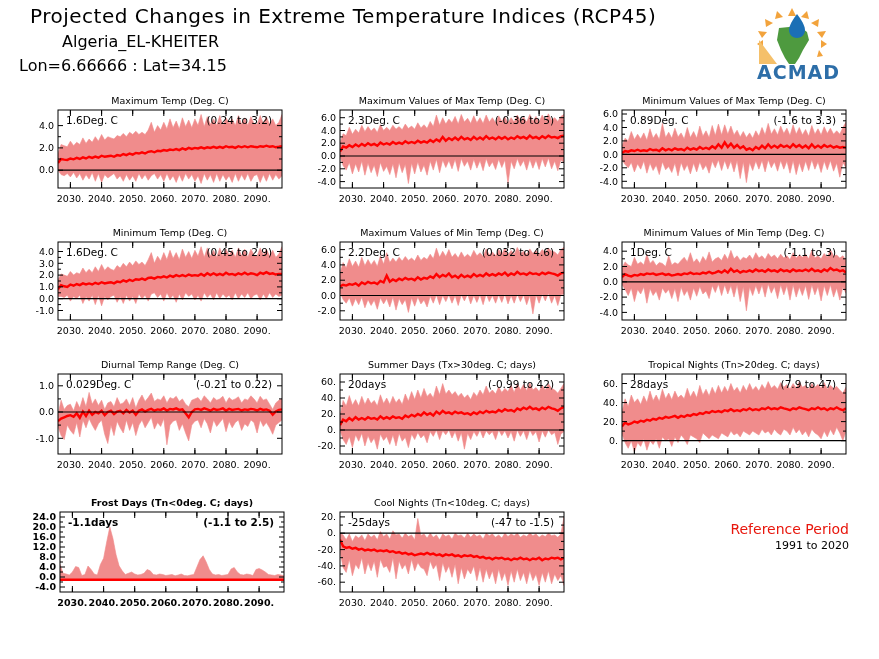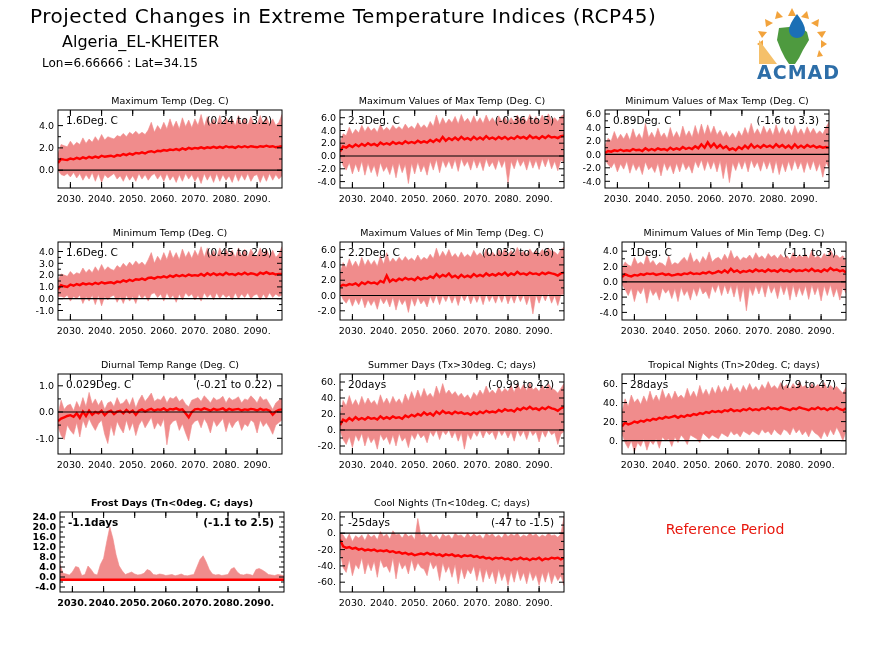--- a/index.html
+++ b/index.html
@@ -4,25 +4,25 @@
 <style>
   html,body{margin:0;padding:0;}
   body{
     width:879px;height:659px;background:#ffffff;
     font-family:"DejaVu Sans","Liberation Sans",sans-serif;
     color:#000;overflow:hidden;position:relative;
   }
   .hdr{position:absolute;left:0;top:0;width:700px;height:88px;}
   .title-main{position:absolute;left:30px;top:4px;font-size:20px;letter-spacing:.5px;white-space:nowrap;}
   .title-sub1{position:absolute;left:30px;top:32px;font-size:16px;white-space:nowrap;margin-left:32px;}
-  .title-sub2{position:absolute;left:42px;top:56px;font-size:12px;white-space:nowrap;}
+  .title-sub2{position:absolute;left:19px;top:56px;font-size:16px;white-space:nowrap;}
   .logo{position:absolute;left:737px;top:6px;width:110px;height:76px;}
   .panel{position:absolute;}
   .panel svg{display:block;}
-  .legend{position:absolute;left:580px;top:520px;width:290px;text-align:center;}
+  .legend{position:absolute;left:559px;top:520px;width:290px;text-align:right;}
   .legend .l1{color:#e8160c;font-size:14px;line-height:18px;}
   .legend .l2{color:#000;font-size:11px;line-height:16px;}
   .legend .l3{color:#000;font-size:11px;line-height:16px;}
   text{font-family:"DejaVu Sans","Liberation Sans",sans-serif;}
 </style>
 </head>
 <body>
 
 <div class="hdr">
   <div class="title-main">Projected Changes in Extreme Temperature Indices (RCP45)</div>
@@ -188,21 +188,21 @@
         <line x1="176.9" y1="98" x2="176.9" y2="94" stroke="#000" stroke-width="1"></line>
         <line x1="176.9" y1="20" x2="176.9" y2="24" stroke="#000" stroke-width="1"></line>
         <line x1="208.0" y1="98" x2="208.0" y2="94" stroke="#000" stroke-width="1"></line>
         <line x1="208.0" y1="20" x2="208.0" y2="24" stroke="#000" stroke-width="1"></line>
         <line x1="239.1" y1="98" x2="239.1" y2="94" stroke="#000" stroke-width="1"></line>
         <line x1="239.1" y1="20" x2="239.1" y2="24" stroke="#000" stroke-width="1"></line>
         <text x="48" y="34" font-size="10.5" fill="#000">2.3Deg. C</text>
         <text x="254" y="34" font-size="10.5" text-anchor="end" fill="#000">(-0.36 to 5)</text>
       </svg>
     </div>
-    <div class="panel" style="left: 565px; top: 90px;">
+    <div class="panel" style="left: 582px; top: 90px;">
       <svg width="270" height="128">
         <text x="152" y="14" font-size="9.5" text-anchor="middle" fill="#000">Minimum Values of Max Temp (Deg. C)</text>
         <clipPath id="cp2">
           <rect x="40" y="20" width="224" height="78"></rect>
         </clipPath>
         <g clip-path="url(#cp2)">
           <path d="M40.0,55.6 L43.1,48.2 L46.2,50.9 L49.3,41.5 L52.4,49.6 L55.6,44.2 L58.7,48.9 L61.8,42.9 L64.9,50.3 L68.0,38.8 L71.1,48.2 L74.2,43.5 L77.3,49.6 L80.4,33.4 L83.6,47.6 L86.7,42.2 L89.8,48.2 L92.9,38.2 L96.0,46.9 L99.1,42.9 L102.2,48.9 L105.3,37.5 L108.4,47.6 L111.6,41.5 L114.7,48.2 L117.8,36.1 L120.9,46.2 L124.0,40.8 L127.1,47.6 L130.2,35.5 L133.3,45.6 L136.4,34.1 L139.6,44.9 L142.7,34.8 L145.8,44.2 L148.9,36.1 L152.0,44.9 L155.1,40.2 L158.2,46.9 L161.3,41.5 L164.4,47.6 L167.6,42.9 L170.7,48.2 L173.8,40.8 L176.9,46.2 L180.0,37.5 L183.1,44.9 L186.2,33.4 L189.3,44.2 L192.4,38.8 L195.6,44.9 L198.7,36.1 L201.8,43.5 L204.9,38.2 L208.0,45.6 L211.1,34.8 L214.2,44.2 L217.3,37.5 L220.4,44.9 L223.6,39.5 L226.7,46.2 L229.8,35.5 L232.9,44.2 L236.0,38.8 L239.1,44.9 L242.2,36.8 L245.3,43.5 L248.4,38.2 L251.6,44.2 L254.7,40.8 L257.8,44.2 L260.9,37.5 L264.0,32.1 L264.0,77.8 L260.9,72.4 L257.8,87.2 L254.7,73.1 L251.6,81.2 L248.4,70.4 L245.3,79.8 L242.2,71.1 L239.1,82.5 L236.0,71.8 L232.9,79.2 L229.8,69.8 L226.7,80.5 L223.6,71.1 L220.4,81.9 L217.3,72.4 L214.2,84.6 L211.1,70.4 L208.0,83.2 L204.9,71.1 L201.8,79.2 L198.7,70.4 L195.6,81.2 L192.4,71.8 L189.3,77.8 L186.2,69.8 L183.1,81.9 L180.0,70.4 L176.9,79.2 L173.8,71.1 L170.7,80.5 L167.6,72.4 L164.4,92.6 L161.3,71.8 L158.2,88.6 L155.1,70.4 L152.0,81.9 L148.9,71.1 L145.8,79.2 L142.7,70.4 L139.6,80.5 L136.4,69.8 L133.3,77.8 L130.2,71.1 L127.1,83.2 L124.0,75.1 L120.9,79.8 L117.8,71.8 L114.7,81.9 L111.6,73.1 L108.4,83.9 L105.3,74.5 L102.2,80.5 L99.1,72.4 L96.0,85.9 L92.9,73.1 L89.8,82.5 L86.7,76.5 L83.6,79.8 L80.4,71.8 L77.3,84.6 L74.2,75.1 L71.1,80.5 L68.0,73.1 L64.9,83.2 L61.8,71.1 L58.7,79.2 L55.6,73.8 L52.4,81.9 L49.3,72.4 L46.2,77.8 L43.1,74.5 L40.0,69.8 Z" fill="#F08C8C" stroke="#F08C8C" stroke-width="0.6"></path>
           <path d="M40.0,63.0 L43.1,61.0 L46.2,61.7 L49.3,60.3 L52.4,61.0 L55.6,59.7 L58.7,61.0 L61.8,60.3 L64.9,61.0 L68.0,59.0 L71.1,60.3 L74.2,59.7 L77.3,61.0 L80.4,58.3 L83.6,60.3 L86.7,59.0 L89.8,60.3 L92.9,58.3 L96.0,59.7 L99.1,59.0 L102.2,60.3 L105.3,57.7 L108.4,59.7 L111.6,58.3 L114.7,59.7 L117.8,57.0 L120.9,59.0 L124.0,57.7 L127.1,59.0 L130.2,56.3 L133.3,58.3 L136.4,54.3 L139.6,57.7 L142.7,52.3 L145.8,57.0 L148.9,53.6 L152.0,57.7 L155.1,55.0 L158.2,58.3 L161.3,56.3 L164.4,59.7 L167.6,58.3 L170.7,60.3 L173.8,57.0 L176.9,59.0 L180.0,55.6 L183.1,58.3 L186.2,54.3 L189.3,57.7 L192.4,55.6 L195.6,57.7 L198.7,55.0 L201.8,57.0 L204.9,55.6 L208.0,57.7 L211.1,54.3 L214.2,57.0 L217.3,55.0 L220.4,57.7 L223.6,55.6 L226.7,58.3 L229.8,54.3 L232.9,57.7 L236.0,55.6 L239.1,57.7 L242.2,55.0 L245.3,57.0 L248.4,55.6 L251.6,57.7 L254.7,56.3 L257.8,57.7 L260.9,57.0 L264.0,57.7 " fill="none" stroke="#FF0000" stroke-width="2.4"></path>
         </g>
         <line x1="40" y1="64.4" x2="264" y2="64.4" stroke="#000" stroke-width="1.2"></line>
@@ -867,13 +867,14 @@
         <line x1="239.1" y1="100" x2="239.1" y2="96" stroke="#000" stroke-width="1"></line>
         <line x1="239.1" y1="20" x2="239.1" y2="24" stroke="#000" stroke-width="1"></line>
         <text x="48" y="34" font-size="10.5" fill="#000">-25days</text>
         <text x="254" y="34" font-size="10.5" text-anchor="end" fill="#000">(-47 to -1.5)</text>
       </svg>
     </div>
   </div>
 
 <div class="legend">
   <div class="l1">Reference Period</div>
+  <div class="l2">1991 to 2020</div>
 </div>
 
 </body></html>

